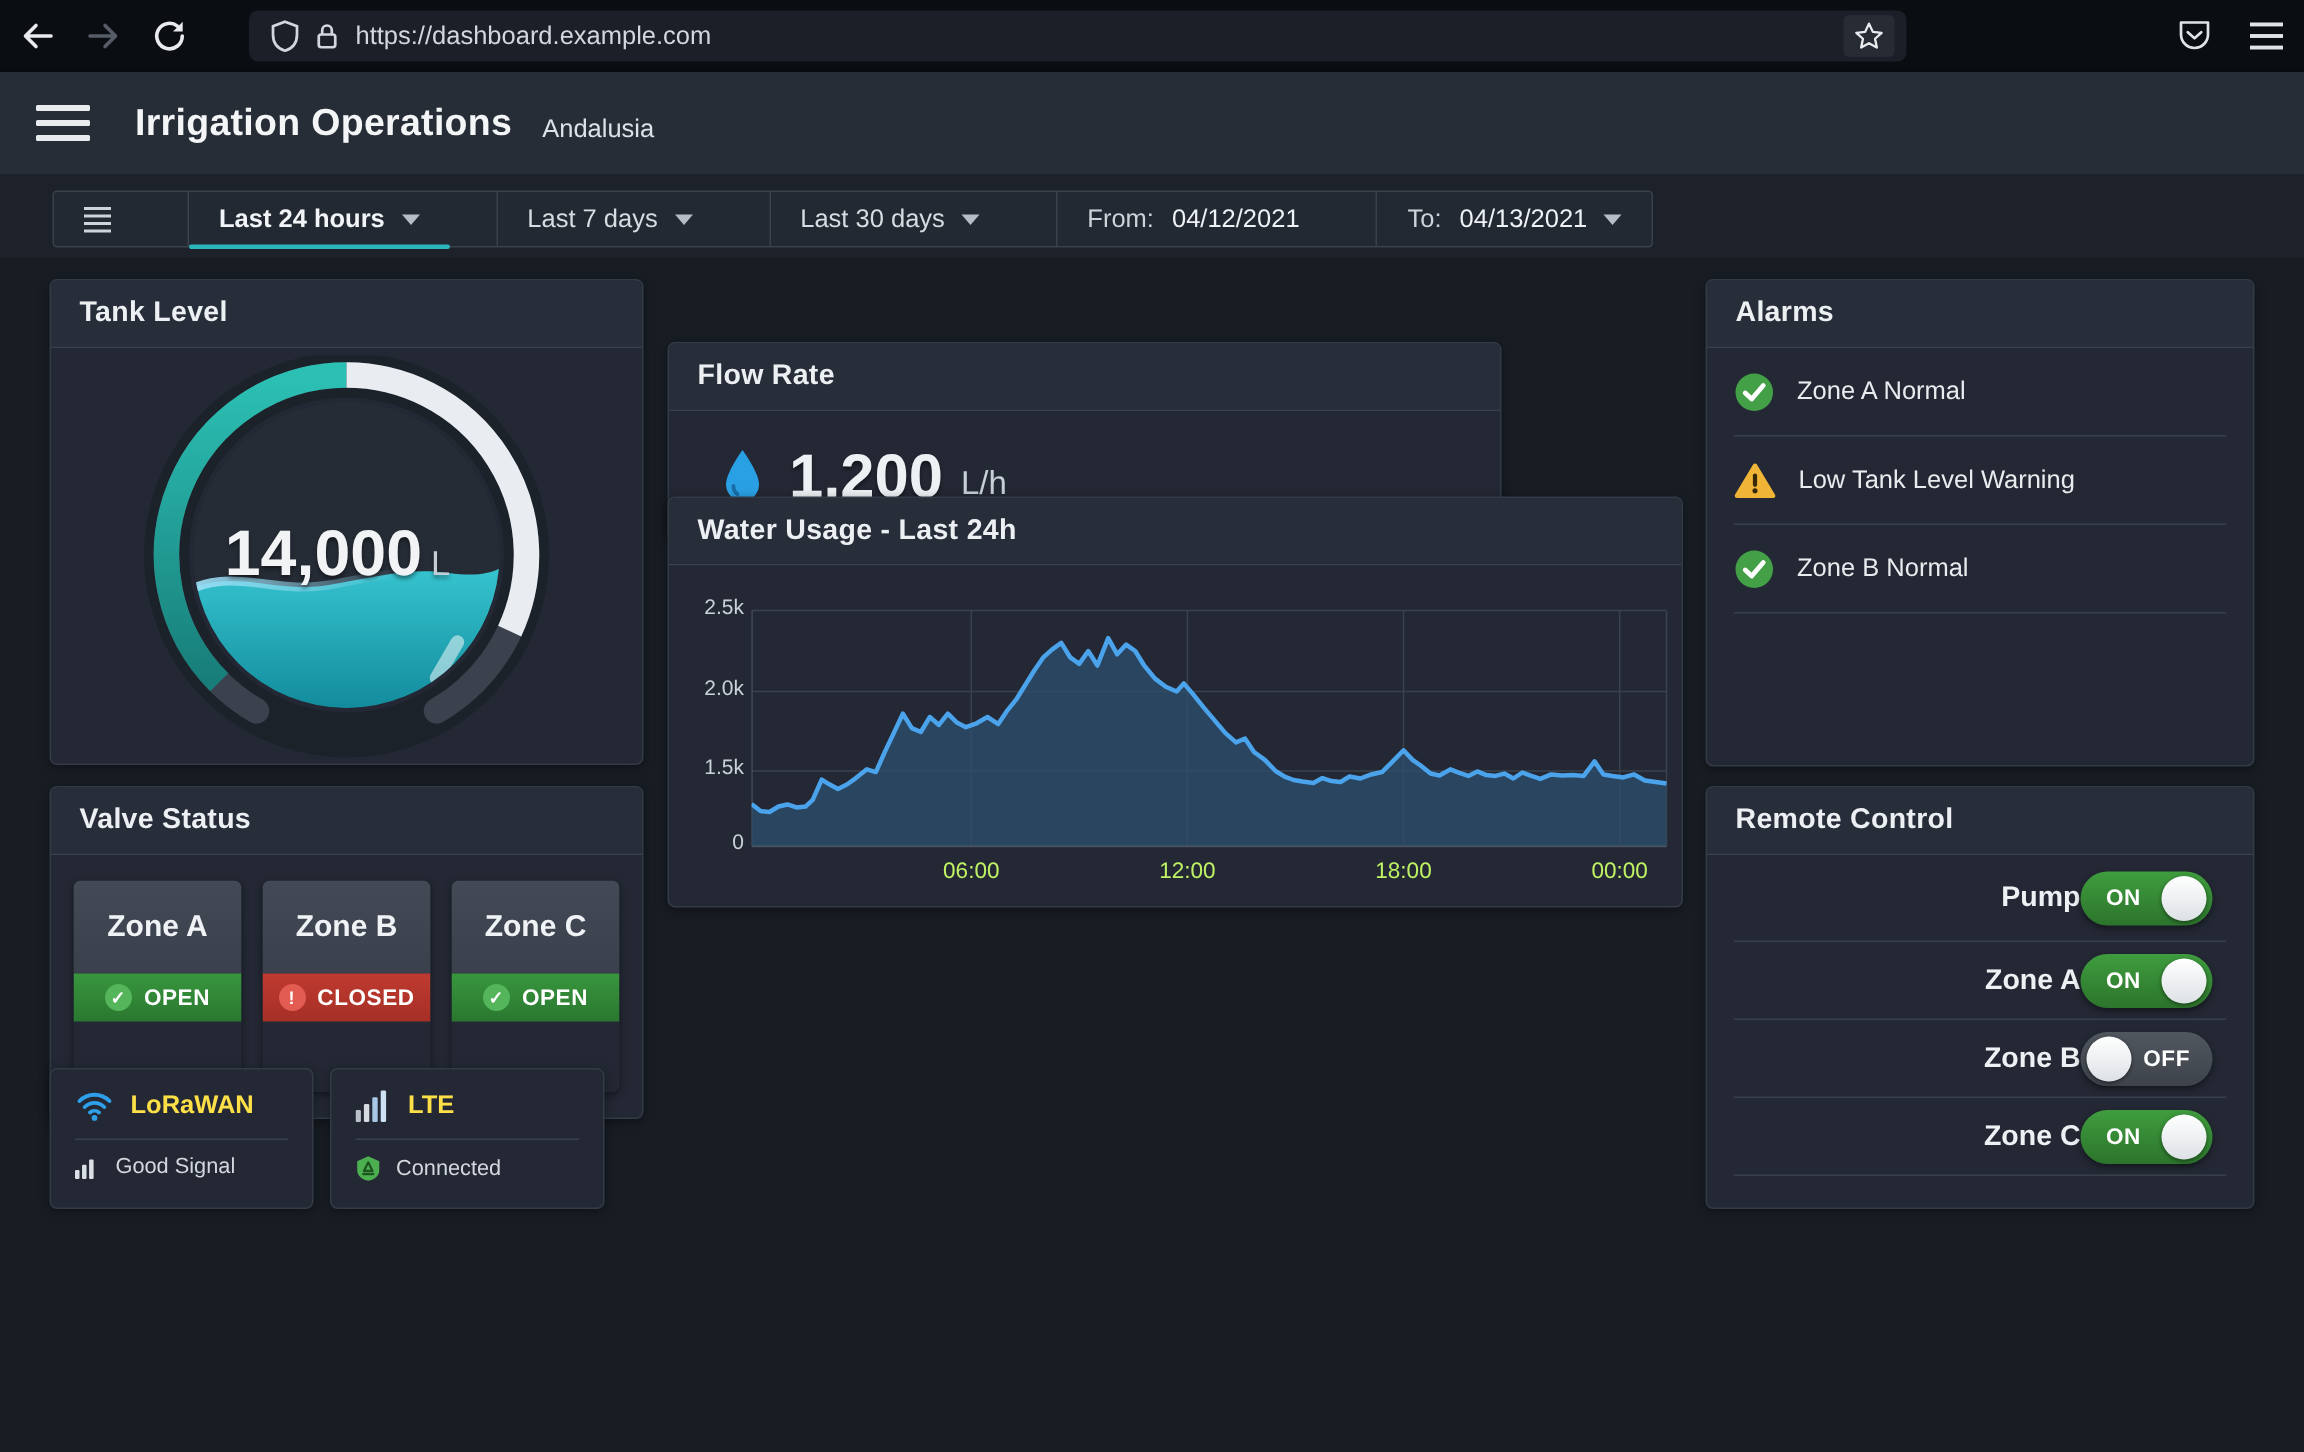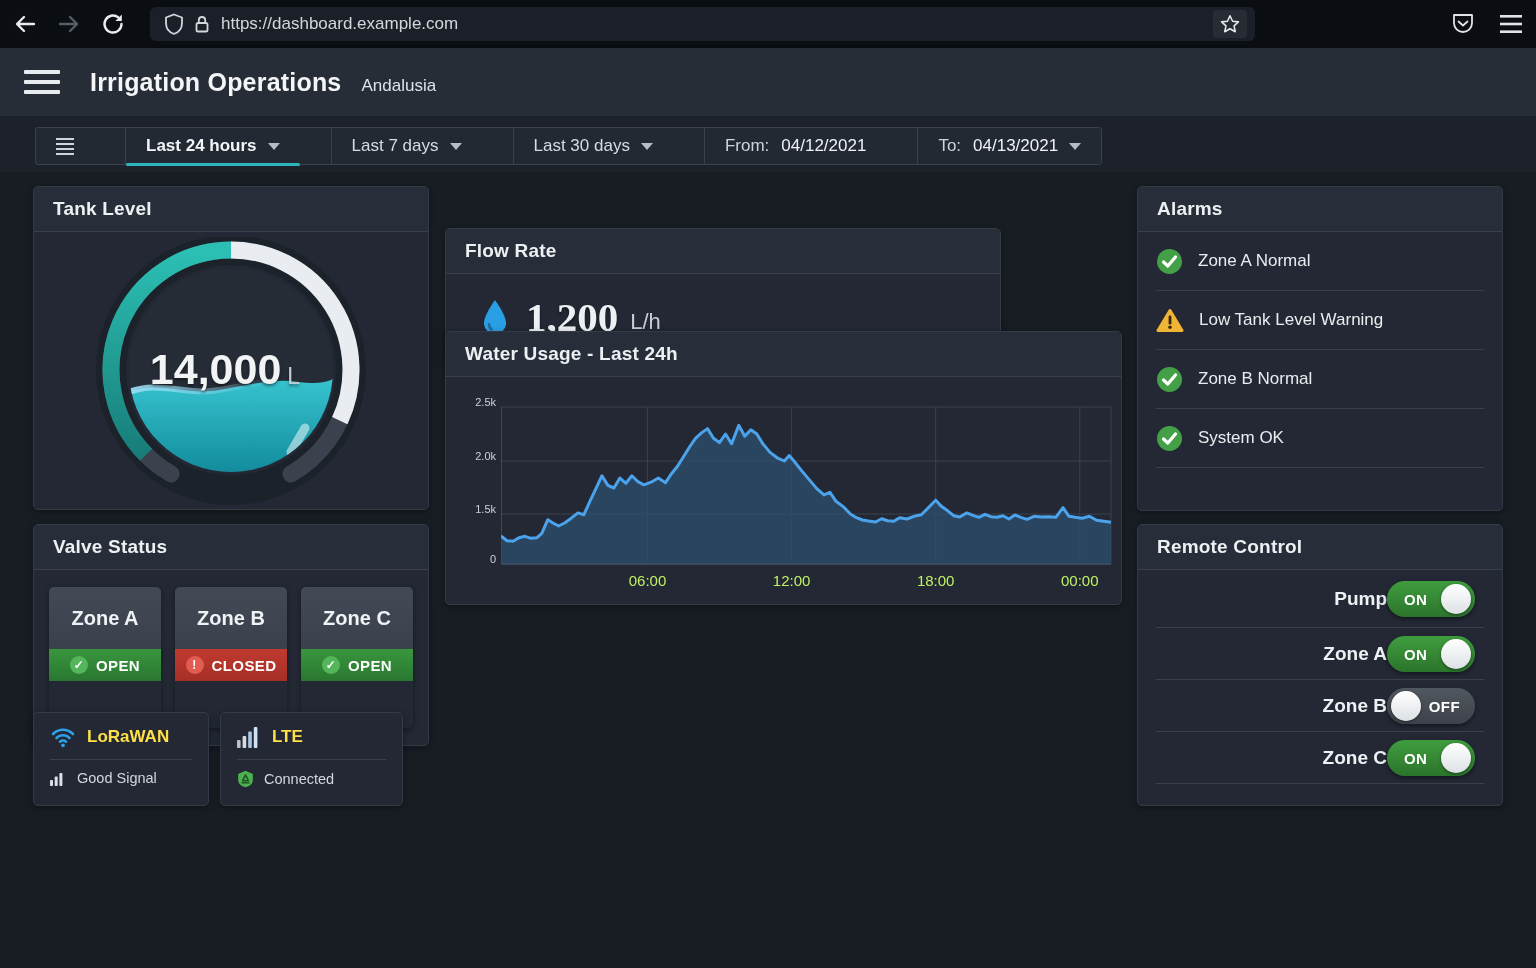--- a/index.html
+++ b/index.html
@@ -4,21 +4,21 @@
 <style>
   * { margin:0; padding:0; box-sizing:border-box; }
   html,body { width:1536px; height:968px; overflow:hidden; background:#181d24;
     font-family:"Liberation Sans", sans-serif; }
 
   
   .browser-bar { position:absolute; left:0; top:0; width:1536px; height:48px;
     background:#0a0d12; display:flex; align-items:center; }
   .nav-btn { width:38px; height:38px; display:flex; align-items:center; justify-content:center;
     margin-left:6px; border-radius:4px; }
-  .url-bar { height:34px; width:1105px; margin-left:18px; background:#1b1f27;
+  .url-bar { height:34px; width:1105px; margin-left:34px; background:#1b1f27;
     border-radius:6px; display:flex; align-items:center; padding:0 8px 0 14px; }
   .url-text { color:#d3d7dd; font-size:17px; margin-left:10px; flex:1; }
   .url-star { width:34px; height:28px; display:flex; align-items:center; justify-content:center;
     border-radius:4px; background:#262b34; }
   .right-btns { display:flex; align-items:center; margin-left:auto; margin-right:12px; gap:22px; }
 
   
   .app-header { position:absolute; left:0; top:48px; width:1536px; height:68px;
     background:#272d36; display:flex; align-items:center; box-shadow:0 2px 4px rgba(0,0,0,.4); }
   .hamburger { width:36px; margin-left:24px; display:flex; flex-direction:column; gap:6px; }
@@ -57,28 +57,28 @@
   .tank-value { position:absolute; left:50%; top:158px; transform:translateX(-54%);
     color:#f1f3f5; font-size:43px; font-weight:bold; white-space:nowrap;
     text-shadow:0 2px 3px rgba(0,0,0,.45); }
   .tank-unit { font-size:23px; font-weight:normal; color:#c6ccd3; margin-left:6px; }
 
   
   .flow-card { left:445px; top:186px; width:556px; height:133px;margin-top:42px; }
   .flow-body { position:absolute; top:45px; left:0; right:0; bottom:0; display:flex;
     align-items:center; padding-left:34px; }
   .flow-value { color:#eef1f4; font-size:41px; font-weight:bold; margin-left:16px;
-    text-shadow:0 2px 3px rgba(0,0,0,.45);font-family:Liberation Serif, serif; }
+    text-shadow:0 2px 3px rgba(0,0,0,.45); }
   .flow-unit { color:#c9cfd6; font-size:22px; margin-left:12px; margin-top:10px; }
 
   
   .chart-card { left:445px; top:331px; width:677px; height:274px; }
   .plot { position:absolute; left:55px; top:73px; width:610px; height:157px; }
   .y-tick { position:absolute; width:42px; text-align:right; right:625px; color:#ccd2d9;
-    font-size:11px; }
+    font-size:14px; }
   .x-tick { position:absolute; width:70px; text-align:center; top:240px; color:#bef264;
     font-size:15px; }
 
   
   .valve-card { left:33px; top:524px; width:396px; height:222px; }
   .tiles { position:absolute; top:45px; left:0; right:0; bottom:0; display:flex;
     gap:14px; padding:17px 15px; }
   .tile { flex:1; border-radius:5px; overflow:hidden; box-shadow:0 2px 5px rgba(0,0,0,.4);
     display:flex; flex-direction:column; }
   .tile-top { height:62px; background:linear-gradient(180deg,#434a56,#3a414c); display:flex;
@@ -393,27 +393,20 @@
       </svg>
       <span>Low Tank Level Warning</span>
     </div>
     <div class="alarm-row">
       <svg width="27" height="27" viewBox="0 0 27 27">
         <circle cx="13.5" cy="13.5" r="12.5" fill="#43a047"></circle>
         <path d="M7.5 14 L11.8 18 L19.5 9" stroke="#fff" stroke-width="3.2" fill="none" stroke-linecap="round" stroke-linejoin="round"></path>
       </svg>
       <span>Zone B Normal</span>
     </div>
-    <div class="alarm-row">
-      <svg width="27" height="27" viewBox="0 0 27 27">
-        <circle cx="13.5" cy="13.5" r="12.5" fill="#43a047"></circle>
-        <path d="M7.5 14 L11.8 18 L19.5 9" stroke="#fff" stroke-width="3.2" fill="none" stroke-linecap="round" stroke-linejoin="round"></path>
-      </svg>
-      <span>System OK</span>
-    </div>
   </div>
 </div>
 
 <div class="card remote-card">
   <div class="card-header">Remote Control</div>
   <div class="rc-rows">
     <div class="rc-row">
       <span class="rc-label">Pump</span>
       <span class="toggle on">
         <span class="t-label">ON</span>

